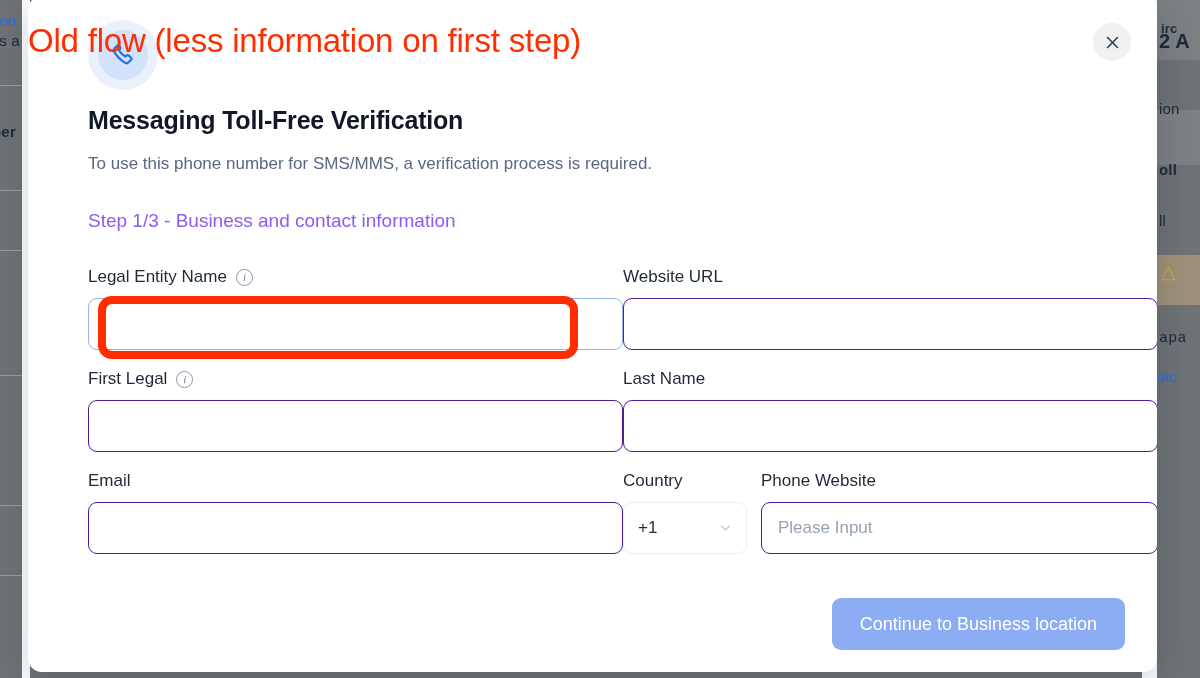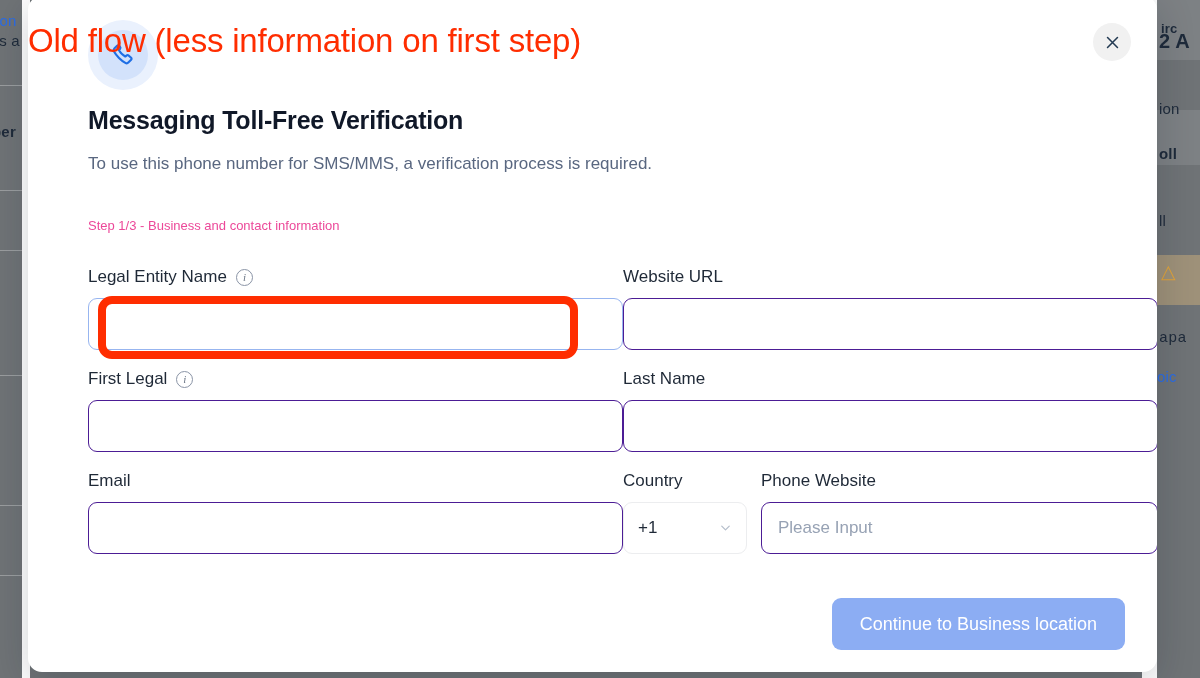--- a/index.html
+++ b/index.html
@@ -168,23 +168,22 @@
     position: absolute;
     left: 60px;
     top: 158px;
     font-size: 17px;
     color: #596780;
   }
   .step-title {
     position: absolute;
     left: 60px;
     top: 214px;
-    font-size: 13px;
-    color: #ec4899;
-    margin-top: 8px;
+    font-size: 19px;
+    color: #8b5cf6;
   }
 
   
   .form {
     position: absolute;
     left: 60px;
     top: 270px;
     width: 1090px;
   }
   .row {
@@ -313,21 +312,21 @@
   </div>
   <div class="bg-left-gutter"></div>
 
   <div class="bg-right-strip">
     <div class="bg-band" style="left:0; top:0;   width:43px; height:60px;"></div>
     <div class="bg-band" style="left:0; top:110px; width:43px; height:55px;"></div>
     <div class="bg-band warn" style="left:0; top:255px; width:43px; height:50px;"></div>
     <div class="bg-frag hdr" style="left:4px; top:2px; font-size:13px;margin-top:19px;">irc</div>
     <div class="bg-frag hdr" style="left:2px; top:30px; font-size:20px;">2 A</div>
     <div class="bg-frag" style="left:2px; top:100px;">ion</div>
-    <div class="bg-frag hdr" style="left:2px; top:145px;">oll</div>
+    <div class="bg-frag hdr" style="left:2px; top:161px;">oll</div>
     <div class="bg-frag" style="left:2px; top:212px;">ll</div>
     <div class="bg-warn-icon" style="left:4px; top:262px;">△</div>
     <div class="bg-frag" style="left:2px; top:330px;font-family:Liberation Mono, monospace;">apa</div>
     <div class="bg-frag link" style="left:0px; top:368px;">oic</div>
   </div>
   <div class="bg-right-gutter"></div>
 
   <div class="modal">
     <div class="modal-inner">
 

